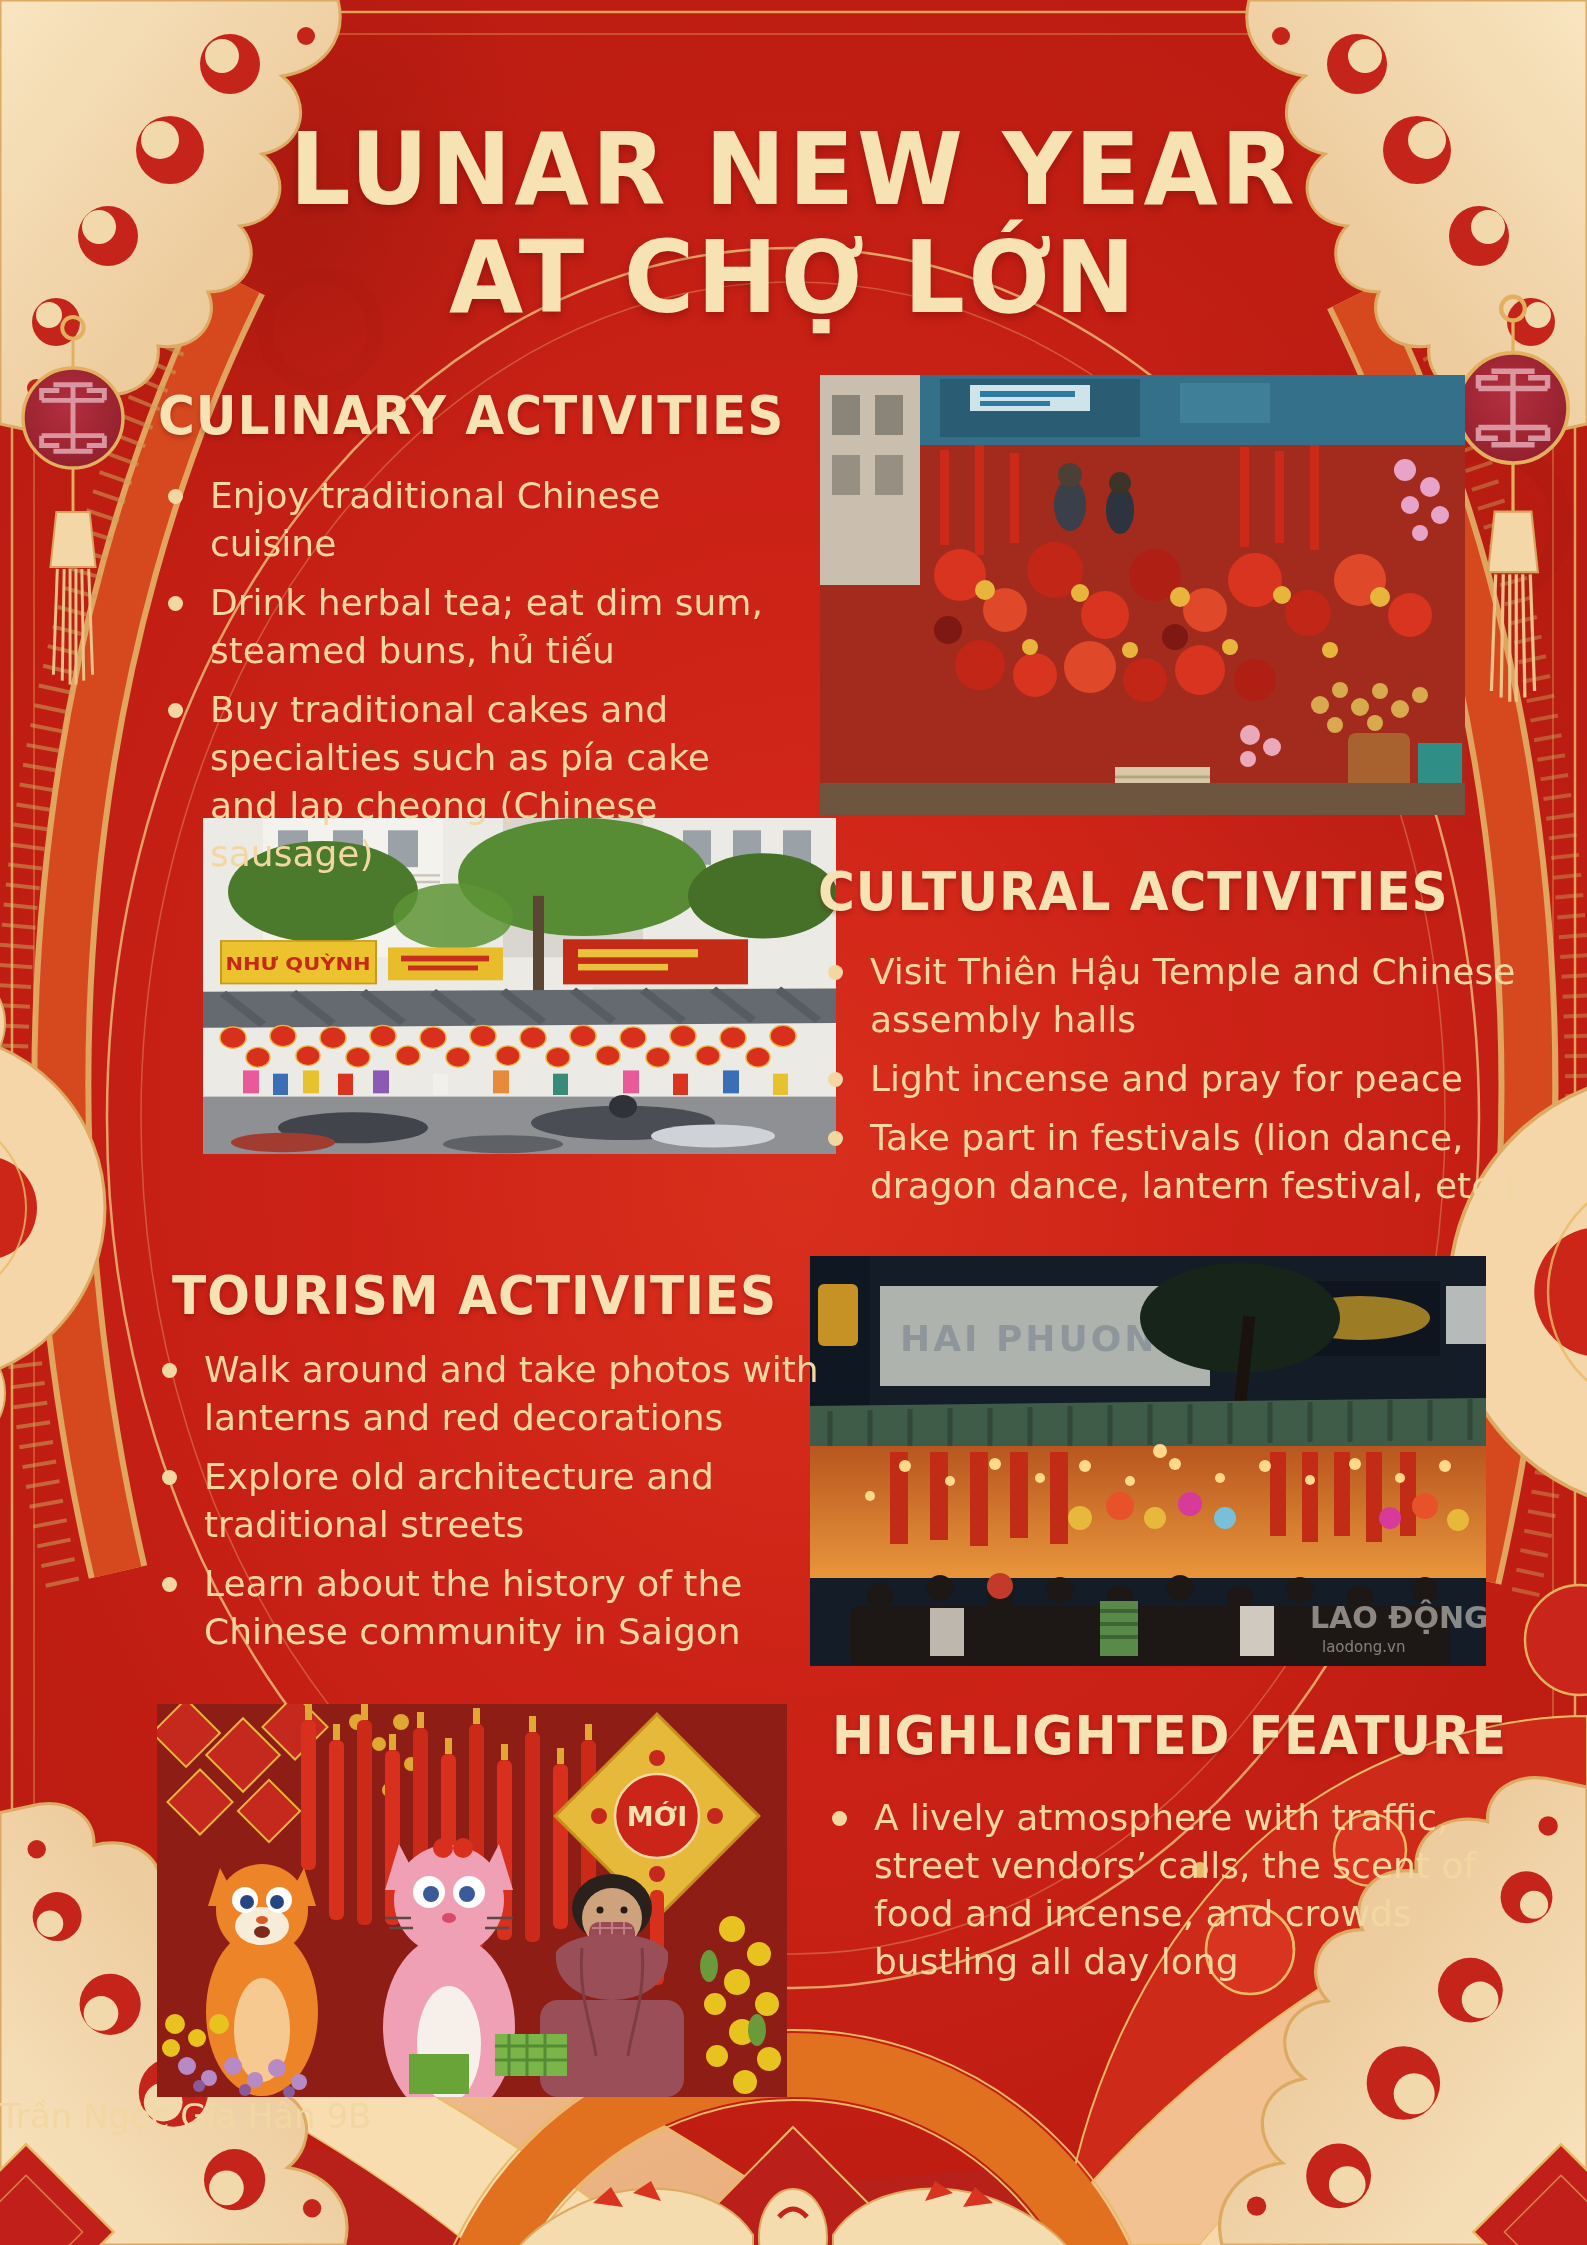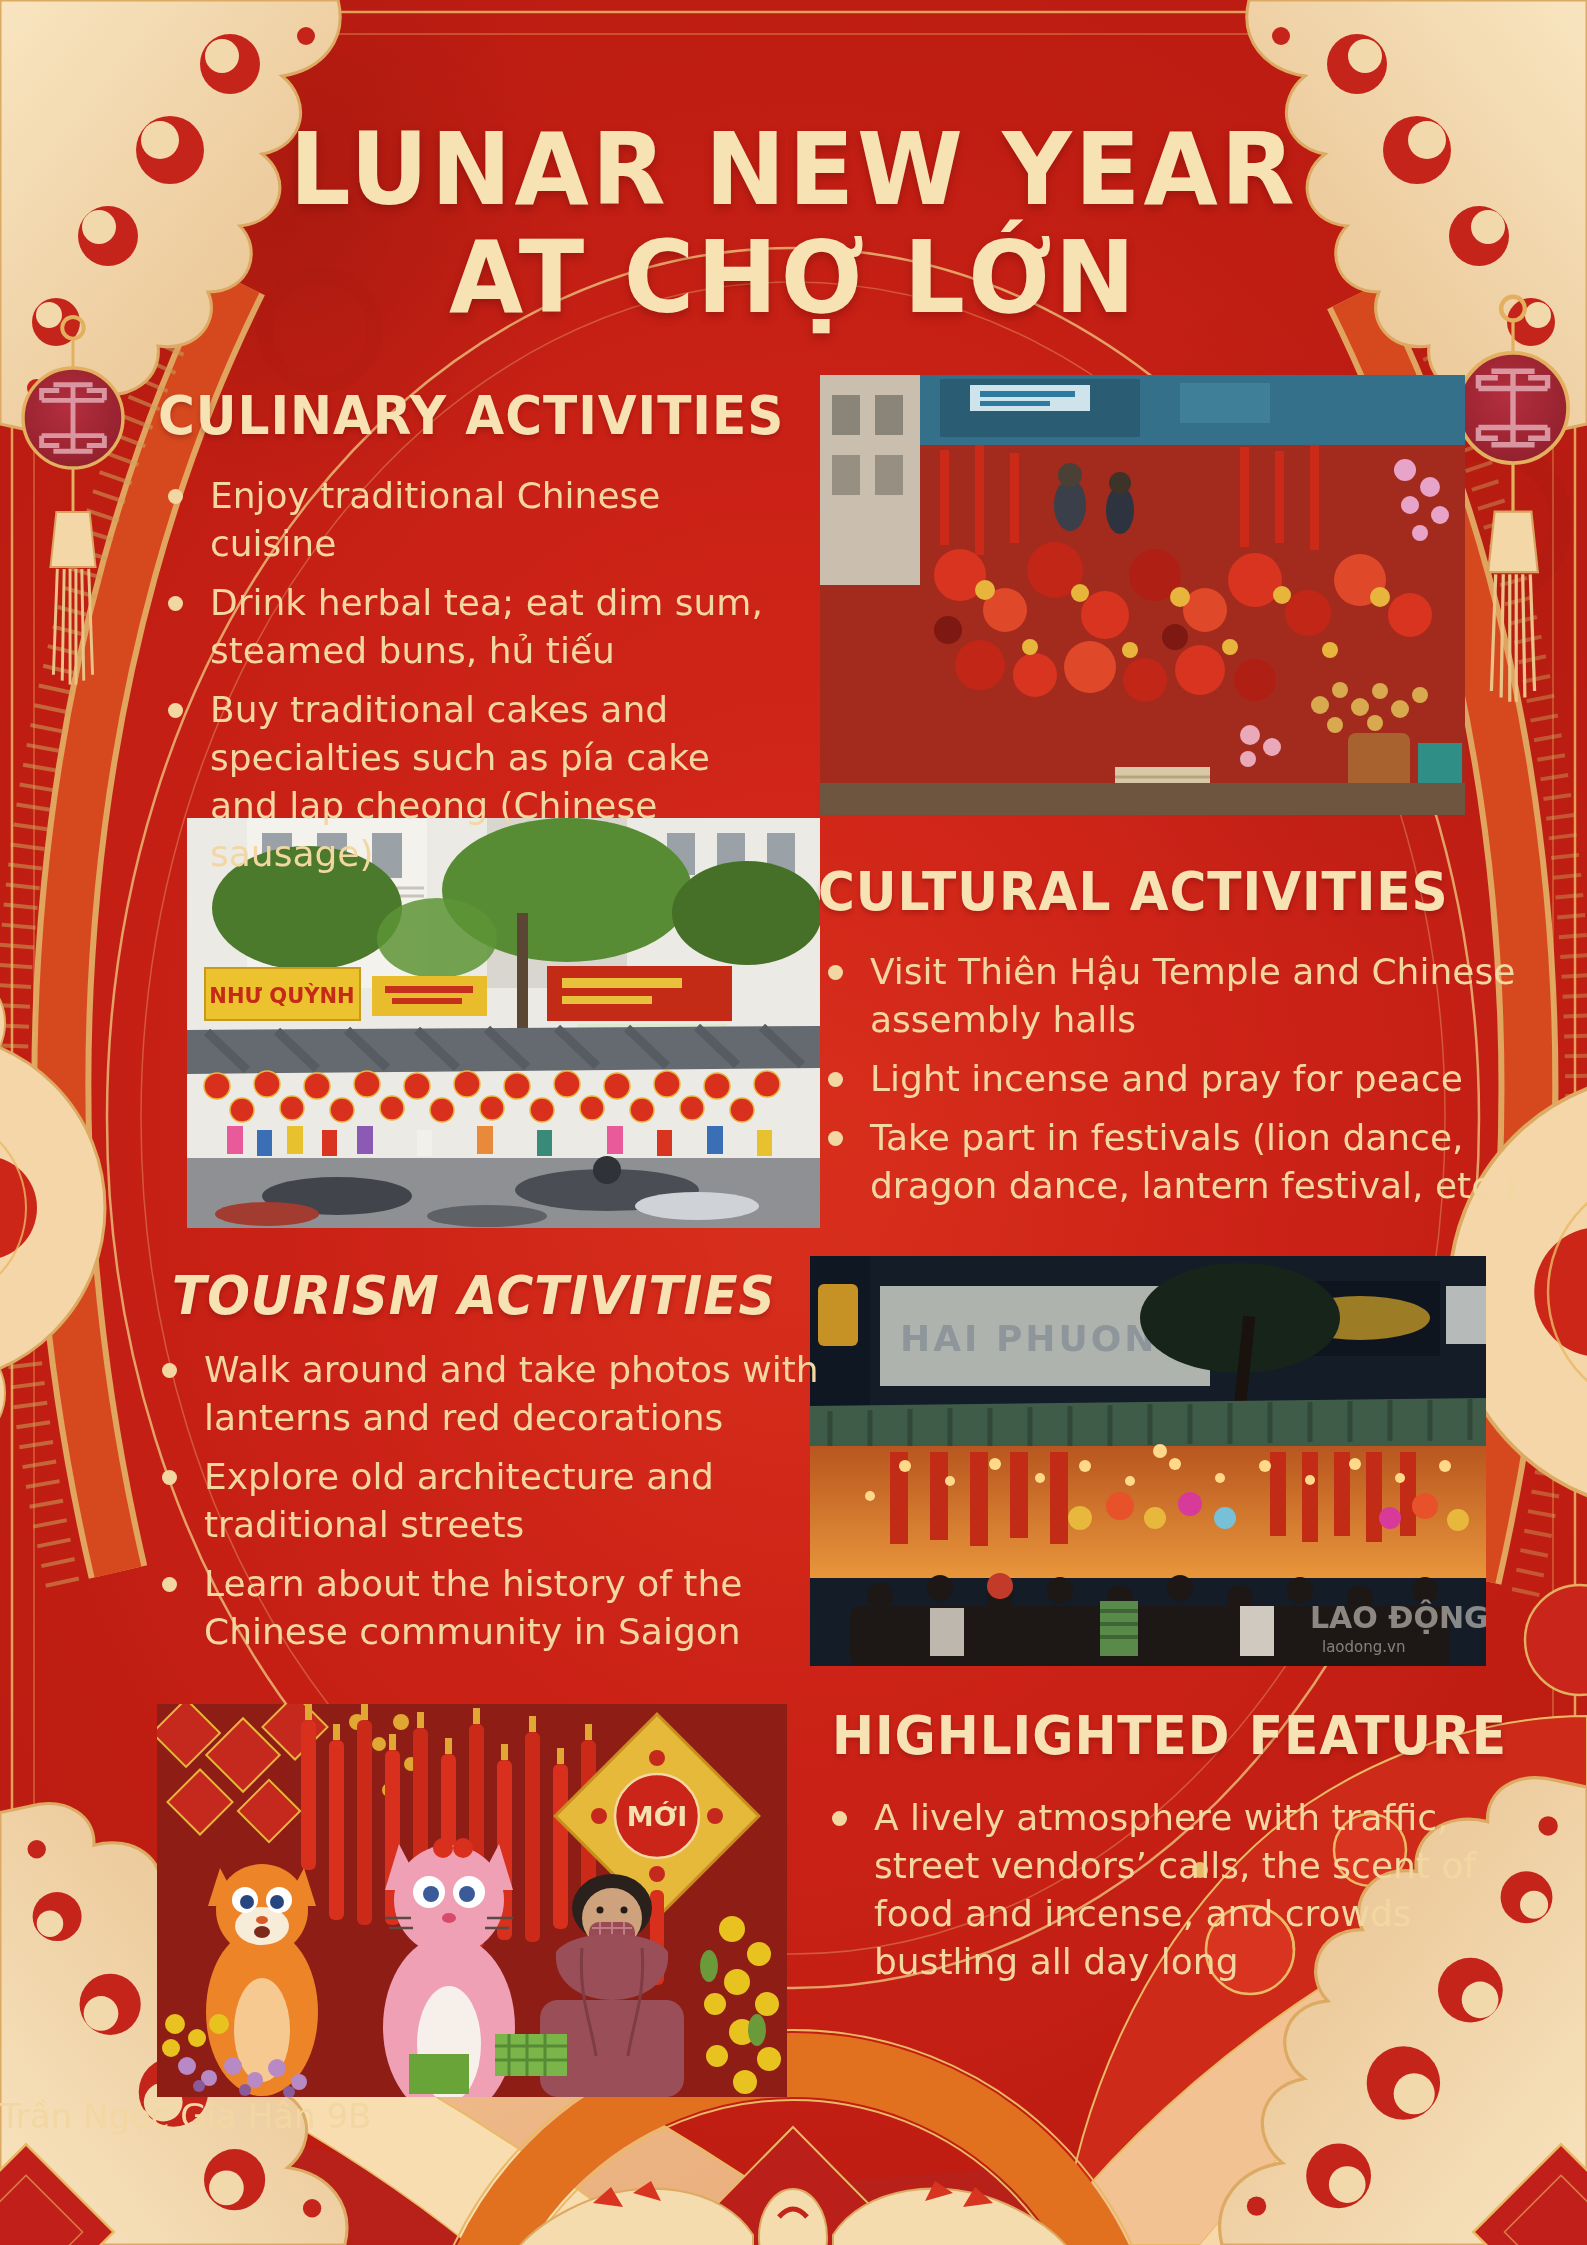--- a/index.html
+++ b/index.html
@@ -278,21 +278,21 @@
           <circle cx="430" cy="360" r="10"></circle>
           <circle cx="452" cy="372" r="9"></circle>
           <circle cx="428" cy="384" r="8"></circle>
         </g>
       <rect x="295" y="392" width="95" height="42" fill="#d9c8a8"></rect>
       <path d="M295,402 h95 M295,414 h95 M295,426 h95" stroke="#b9a37c" stroke-width="3"></path>
       <rect x="0" y="408" width="645" height="32" fill="#6e5540"></rect>
     </svg>
   </div>
 
-  <div class="photo" style="left:155px;top:818px;width:633px;height:410px;padding-left:32px;">
+  <div class="photo" style="left:171px;top:818px;width:633px;height:336px;padding-left:32px;">
     <svg viewBox="0 0 633 410" preserveAspectRatio="none">
       <rect width="633" height="410" fill="#eceae4"></rect>
       <rect x="60" y="0" width="180" height="170" fill="#f4f2ec"></rect>
       <rect x="300" y="0" width="140" height="170" fill="#d8d6ce"></rect>
       <g fill="#9aa2a8">
         <rect x="75" y="15" width="30" height="45"></rect>
           <rect x="130" y="15" width="30" height="45"></rect>
           <rect x="185" y="15" width="30" height="45"></rect>
         <rect x="75" y="80" width="30" height="45"></rect>
           <rect x="130" y="80" width="30" height="45"></rect>
@@ -590,21 +590,21 @@
 
   <section class="tb" style="left:818px;top:860px;">
     <h2 class="sec-head" style="margin:0;">CULTURAL ACTIVITIES</h2>
   </section>
   <ul class="bullets tb" style="left:816px;top:948px;width:706px;">
     <li>Visit Thiên Hậu Temple and Chinese assembly halls</li>
     <li>Light incense and pray for peace</li>
     <li>Take part in festivals (lion dance, dragon dance, lantern festival, etc.)</li>
   </ul>
 
-  <section class="tb" style="left:172px;top:1264px;font-style:italic;">
+  <section class="tb" style="left:172px;top:1264px;">
     <h2 class="sec-head" style="margin:0;">TOURISM ACTIVITIES</h2>
   </section>
   <ul class="bullets tb" style="left:150px;top:1346px;width:676px;">
     <li>Walk around and take photos with lanterns and red decorations</li>
     <li>Explore old architecture and traditional streets</li>
     <li>Learn about the history of the Chinese community in Saigon</li>
   </ul>
 
   <section class="tb" style="left:832px;top:1704px;text-align:right;">
     <h2 class="sec-head" style="margin:0;">HIGHLIGHTED FEATURE</h2>

